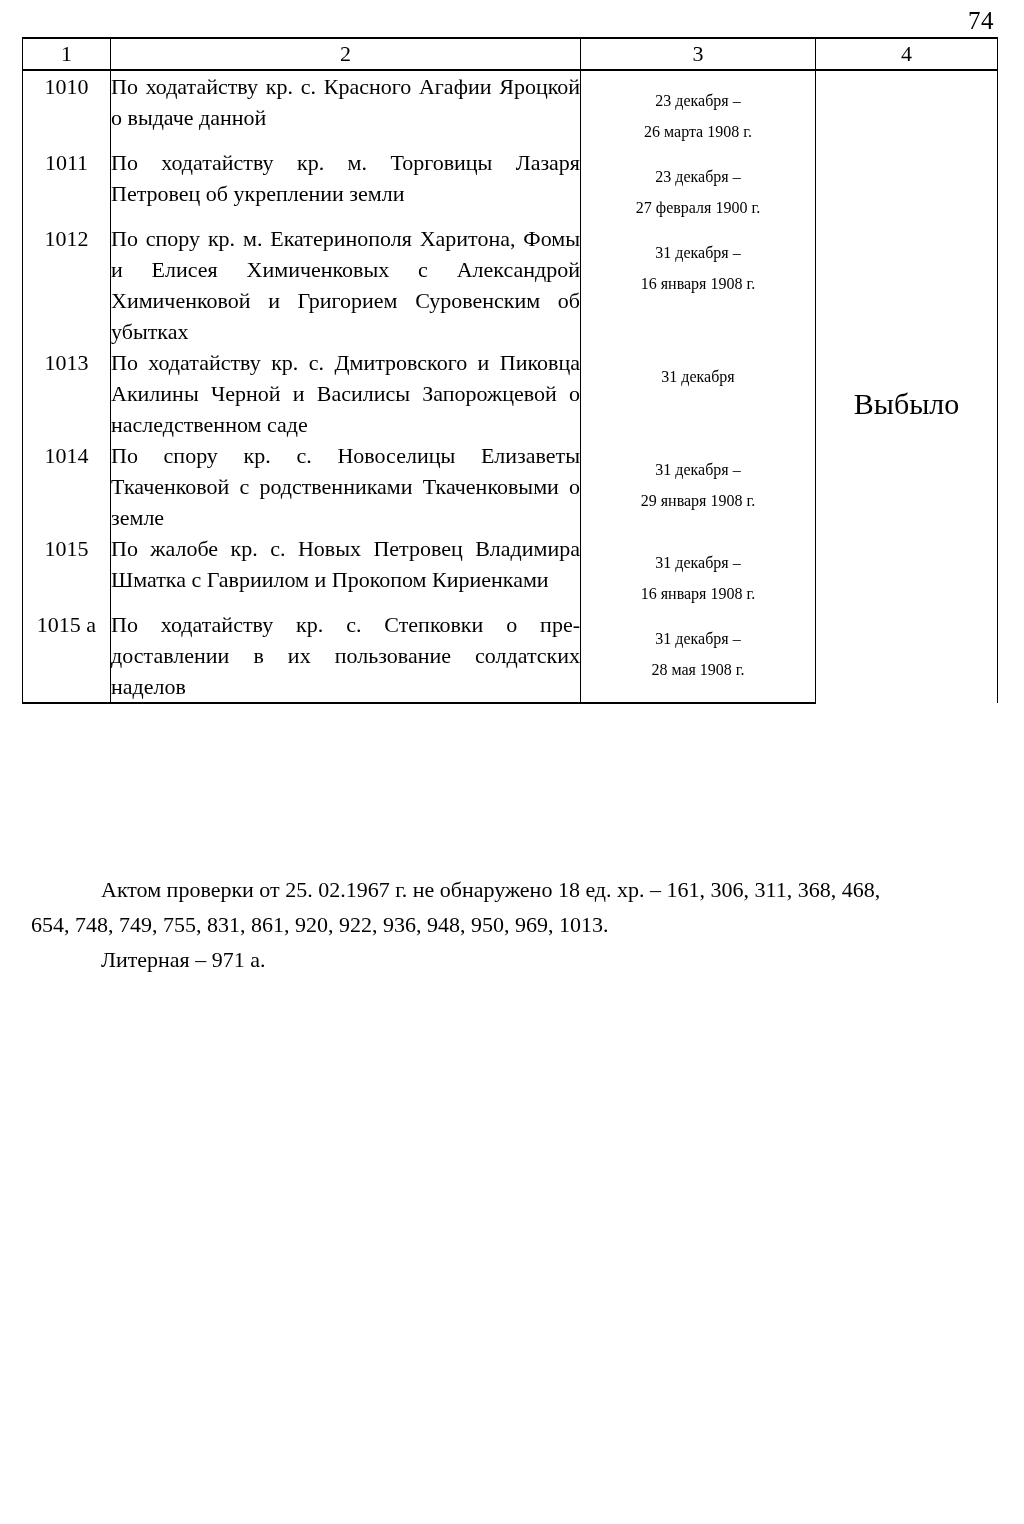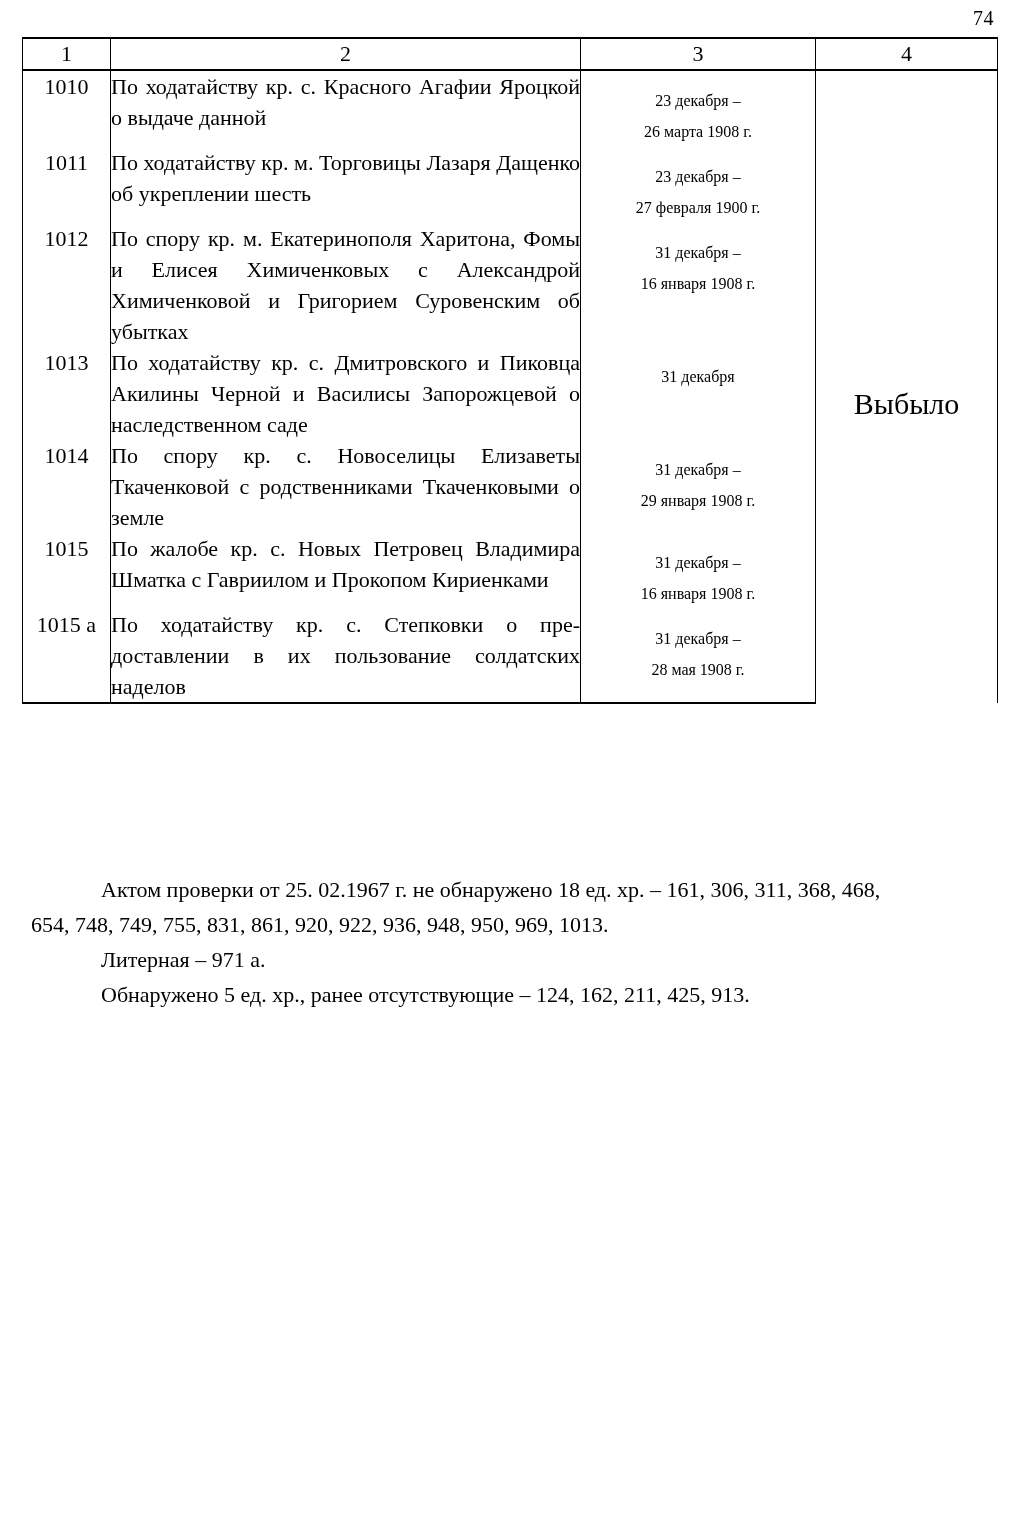--- a/index.html
+++ b/index.html
@@ -14,21 +14,21 @@
     font-family: "Liberation Serif", "DejaVu Serif", serif;
     color: #000000;
     overflow: hidden;
   }
 
   
   .page-number {
     position: absolute;
     top: 8px;
     right: 30px;
-    font-size: 20px;
+    font-size: 25px;
     line-height: 1;
     letter-spacing: 0.5px;
   }
 
   
   .register-table {
     position: absolute;
     left: 22px;
     top: 37px;
     width: 975px;
@@ -148,21 +148,21 @@
           <div>26 марта 1908 г.</div>
         </div>
       </td>
       <td class="c-status status-merged" rowspan="7">
         <div class="status-text">Выбыло</div>
       </td>
     </tr>
 
     <tr>
       <td class="c-num">1011</td>
-      <td class="c-desc">По ходатайству кр. м. Торговицы Лазаря Дащенко об укреплении шесть</td>
+      <td class="c-desc">По ходатайству кр. м. Торговицы Лазаря Петровец об укреплении земли</td>
       <td class="c-date">
         <div class="cell-pad" style="padding-bottom:0">
           <div>23 декабря –</div>
           <div>27 февраля 1900 г.</div>
         </div>
       </td>
     </tr>
 
     <tr>
       <td class="c-num">1012</td>
@@ -219,14 +219,13 @@
       </td>
     </tr>
 
   </tbody>
 </table>
 
 <div class="closing-note">
   <p class="indent">Актом проверки  от 25. 02.1967 г. не обнаружено 18 ед. хр. – 161, 306, 311, 368, 468,</p>
   <p>654, 748, 749, 755, 831, 861, 920, 922, 936, 948, 950, 969, 1013.</p>
   <p class="indent">Литерная – 971 а.</p>
-  <p class="indent">Обнаружено 5 ед. хр., ранее отсутствующие – 124, 162, 211, 425, 913.</p>
 </div>
 
 </body></html>

